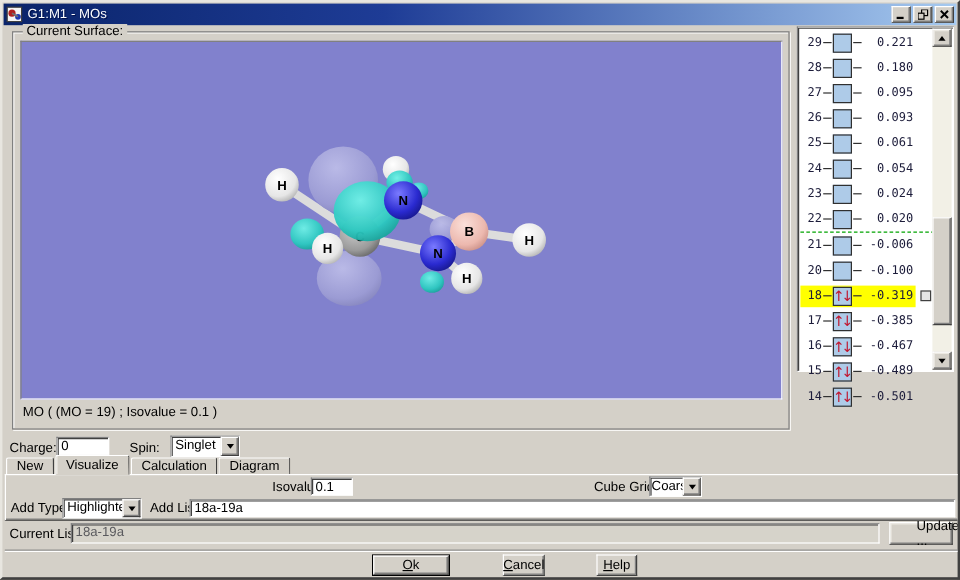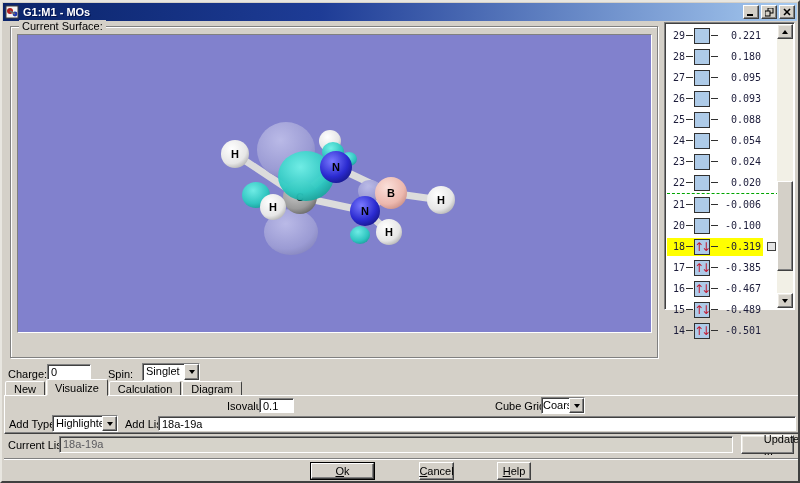--- a/index.html
+++ b/index.html
@@ -3,21 +3,21 @@
 <meta charset="utf-8">
 <style>
   html,body{margin:0;padding:0;background:#000;}
   *{box-sizing:border-box;font-family:"Liberation Sans",sans-serif;}
   .win{position:relative;width:800px;height:483px;background:#d4d0c8;
        border:2px solid;border-color:#e8e6e0 #404040 #404040 #e8e6e0;overflow:hidden;}
   
   .titlebar{position:absolute;left:1px;top:1px;right:1px;height:18px;
     background:linear-gradient(90deg,#0a246a 0%,#1e3c96 40%,#a6caf0 100%);
     display:flex;align-items:center;padding:0 2px;}
-  .title-text{color:#fff;font-weight:bold;font-size:11px;margin-left:4px;flex:1;
+  .title-text{color:#fff;font-weight:normal;font-size:11px;margin-left:4px;flex:1;
     text-shadow:1px 1px 0 #00104a;}
   .tb-btn{width:16px;height:14px;background:#d4d0c8;margin-left:2px;
     border:1px solid;border-color:#fff #404040 #404040 #fff;
     box-shadow:inset -1px -1px 0 #808080;display:flex;align-items:center;justify-content:center;}
   .raised{border:1px solid;border-color:#fff #404040 #404040 #fff;
     box-shadow:inset -1px -1px 0 #808080,inset 1px 1px 0 #ece9e2;}
   .btn{background:#d4d0c8;font-size:11px;color:#000;display:flex;align-items:center;justify-content:center;cursor:default;}
   
   .groupbox{position:absolute;left:8px;top:24px;width:648px;height:332px;
     border:1px solid #808080;box-shadow:inset 1px 1px 0 #fff, 1px 1px 0 #fff;}
@@ -186,20 +186,21 @@
             <text x="347" y="180" text-anchor="middle" font-size="11" font-weight="bold" fill="#000">N</text>
             <circle cx="373" cy="158" r="16" fill="url(#g-b)"></circle>
             <text x="373" y="162" text-anchor="middle" font-size="11" font-weight="bold" fill="#000">B</text>
             <circle cx="423" cy="165" r="14" fill="url(#g-h)"></circle>
             <text x="423" y="169" text-anchor="middle" font-size="11" font-weight="bold" fill="#000">H</text>
             <circle cx="371" cy="197" r="13" fill="url(#g-h)"></circle>
             <text x="371" y="201" text-anchor="middle" font-size="11" font-weight="bold" fill="#000">H</text>
           </g>
       </svg>
     </div>
+    <div class="status-line">MO ( (MO = 19) ; Isovalue = 0.1 )</div>
   </div>
 
   <div class="mo-panel">
     <div class="mo-rows" id="mo-rows">
         <div class="mo-row">
           <div class="mo-inner">
             <span class="mo-num">29</span>
             <span class="tick"></span>
             <span class="mo-box"></span>
             <span class="tick"></span>
@@ -232,21 +233,21 @@
             <span class="tick"></span>
             <span class="mo-energy">0.093</span>
           </div>
         </div>
         <div class="mo-row">
           <div class="mo-inner">
             <span class="mo-num">25</span>
             <span class="tick"></span>
             <span class="mo-box"></span>
             <span class="tick"></span>
-            <span class="mo-energy">0.088</span>
+            <span class="mo-energy">0.061</span>
           </div>
         </div>
         <div class="mo-row">
           <div class="mo-inner">
             <span class="mo-num">24</span>
             <span class="tick"></span>
             <span class="mo-box"></span>
             <span class="tick"></span>
             <span class="mo-energy">0.054</span>
           </div>

